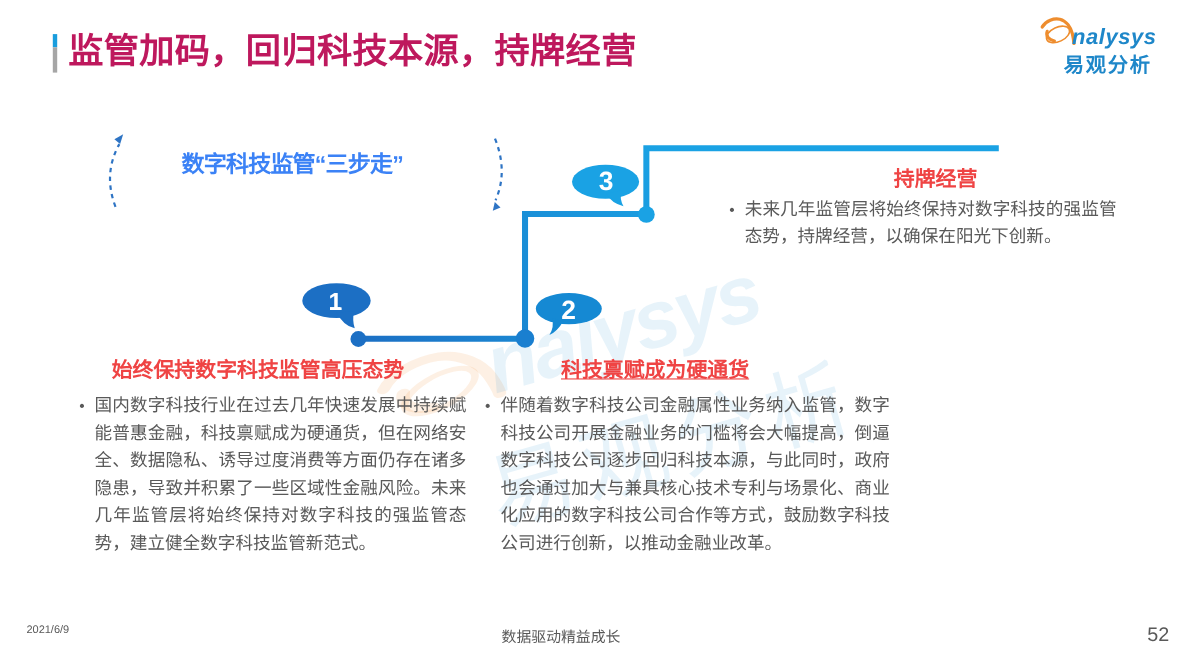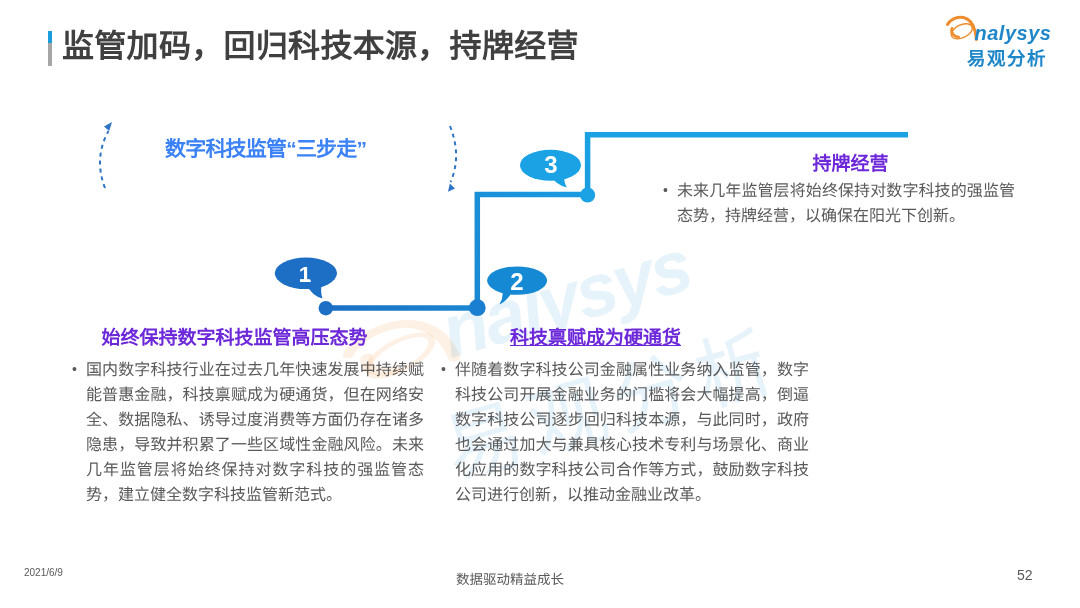--- a/index.html
+++ b/index.html
@@ -1,20 +1,20 @@
 <!DOCTYPE html>
 <html lang="zh-CN"><head>
 <meta charset="utf-8">
 <style>
   html,body{margin:0;padding:0;}
   body{width:1080px;height:608px;overflow:hidden;background:#ffffff;
        font-family:"Liberation Sans",sans-serif;position:relative;}
   .abs{position:absolute;}
   .gray{color:#595959;}
-  .head{font-size:19px;font-weight:700;color:#6d28d9;line-height:19px;white-space:nowrap;}
+  .head{font-size:19px;font-weight:700;color:#ef4444;line-height:19px;white-space:nowrap;}
   .body-block{font-size:16px;line-height:25px;color:#595959;text-align:justify;}
   .li{position:relative;padding-left:14px;}
   .li:before{content:"\2022";position:absolute;left:0;top:0;font-size:14px;color:#595959;}
 </style>
 </head>
 <body>
 
 <div class="abs" id="wm" style="left:195px;top:228px;width:560px;height:300px;
   transform:rotate(-16deg);transform-origin:50% 50%;">
   <svg width="560" height="300" viewBox="0 0 560 300">
@@ -23,21 +23,21 @@
       <ellipse cx="214" cy="112.3" rx="36.8" ry="22" transform="rotate(-25 214 112.3)" stroke-width="7"></ellipse>
       <path d="M181.5,100.7 C175.9,116.8 187.1,130.1 204.6,132.6" stroke-width="12.5"></path>
     </g>
     <text x="262" y="124" font-size="74" font-weight="bold" font-style="italic" fill="rgba(33,150,214,0.11)" font-family="Liberation Sans,sans-serif" letter-spacing="-2.5">nalysys</text>
     <text x="232" y="241" font-size="78" fill="rgba(33,150,214,0.11)" letter-spacing="9">易观分析</text>
   </svg>
 </div>
 
 <div class="abs" style="left:48px;top:31px;width:4px;height:12px;background:#199ddd;"></div>
 <div class="abs" style="left:48px;top:43px;width:4px;height:23px;background:#a6a6a6;"></div>
-<div class="abs" style="left:62px;top:29px;font-size:32px;font-weight:700;color:#404040;line-height:34px;white-space:nowrap;letter-spacing:0.3px;">监管加码，回归科技本源，持牌经营</div>
+<div class="abs" style="left:62px;top:29px;font-size:32px;font-weight:700;color:#be185d;line-height:34px;white-space:nowrap;letter-spacing:0.3px;">监管加码，回归科技本源，持牌经营</div>
 
 <svg class="abs" style="left:938px;top:14px;" width="126" height="56" viewBox="0 0 126 56">
   <g stroke="#EE8D2E" fill="none" stroke-linecap="round">
     <path d="M9.5,10.5 C13,4.5 20,2.5 25.5,3.5 C31.5,5 35.5,11 37,17 C37.8,20.5 38.2,23 38.3,25.5" stroke-width="3"></path>
     <ellipse cx="23.8" cy="17.3" rx="11.2" ry="6.5" transform="rotate(-25 23.8 17.3)" stroke-width="1.4"></ellipse>
     <path d="M14,14.4 C12.4,18.8 15.6,22.4 20.6,23.2" stroke-width="2.8"></path>
   </g>
   <text x="36.5" y="26" font-size="20" font-weight="bold" font-style="italic" fill="#1E87C9" font-family="Liberation Sans,sans-serif" letter-spacing="0.5">nalysys</text>
   <text x="29" y="51" font-size="18.5" font-weight="bold" fill="#1E87C9" letter-spacing="1.5">易观分析</text>
 </svg>
@@ -94,13 +94,13 @@
 </div>
 <div class="abs body-block" style="left:441px;top:357px;width:368px;">
   <div class="li">伴随着数字科技公司金融属性业务纳入监管，数字科技公司开展金融业务的门槛将会大幅提高，倒逼数字科技公司逐步回归科技本源，与此同时，政府也会通过加大与兼具核心技术专利与场景化、商业化应用的数字科技公司合作等方式，鼓励数字科技公司进行创新，以推动金融业改革。</div>
 </div>
 <div class="abs body-block" style="left:663px;top:178px;width:352px;">
   <div class="li">未来几年监管层将始终保持对数字科技的强监管态势，持牌经营，以确保在阳光下创新。</div>
 </div>
 
 <div class="abs gray" style="left:24px;top:567px;font-size:10px;">2021/6/9</div>
 <div class="abs gray" style="left:0;top:568px;width:1020px;text-align:center;font-size:13.5px;">数据驱动精益成长</div>
-<div class="abs gray" style="left:1017px;top:567px;font-size:14px;">52</div>
+<div class="abs gray" style="left:1043px;top:567px;font-size:18px;">52</div>
 
 </body></html>

